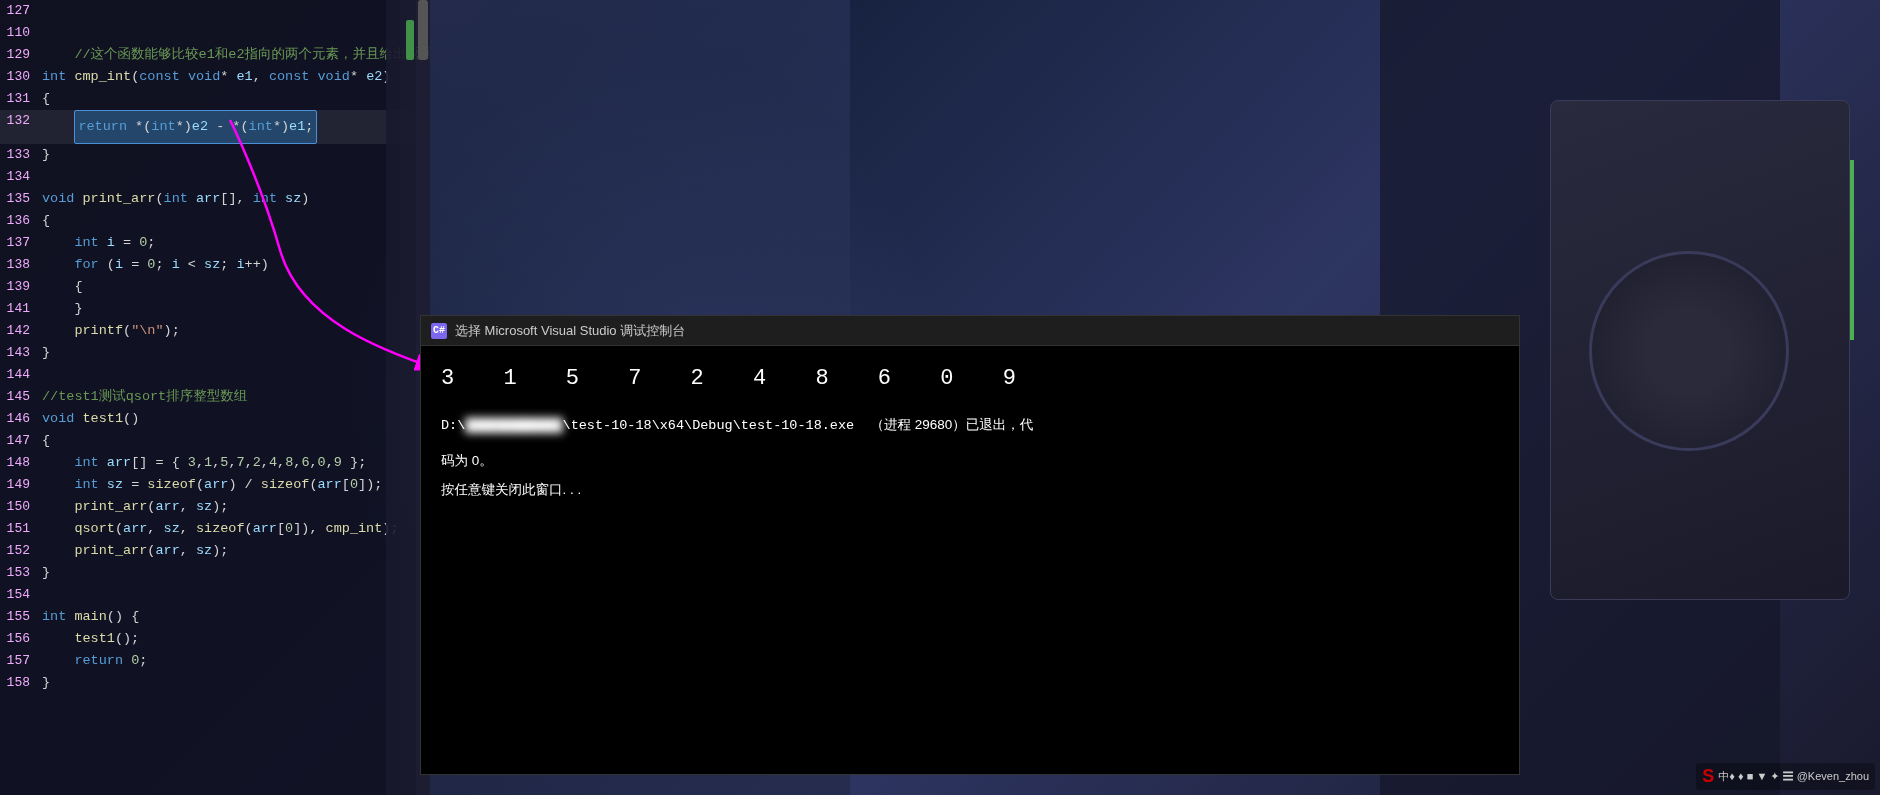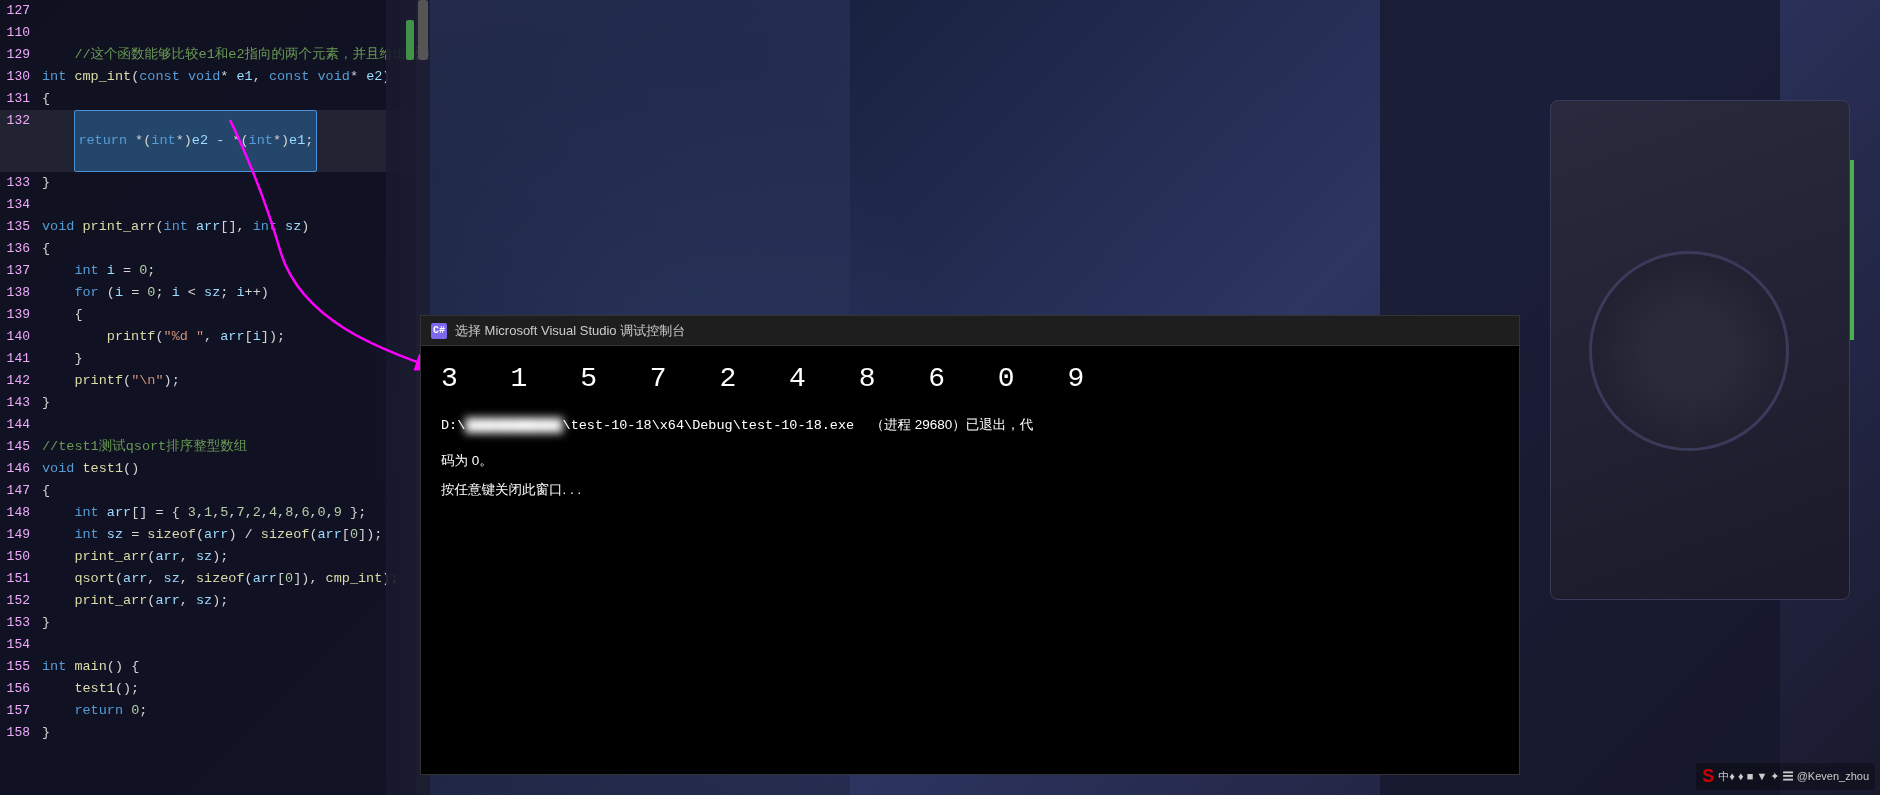--- a/index.html
+++ b/index.html
@@ -120,21 +120,21 @@
     .param { color: #9cdcfe; } 
     .highlight-line {
       background: rgba(255,255,255,0.08);
     }
 
     
     .selection-box {
       display: inline-block;
       background: rgba(38, 79, 120, 0.8);
       border: 1px solid #4a90d9;
-      padding: 19px 3px;
+      padding: 5px 3px;
       border-radius: 2px;
     }
 
     
     .arrow-svg {
       position: absolute;
       left: 200px;
       top: 100px;
       width: 250px;
       height: 280px;
@@ -183,21 +183,21 @@
       font-size: 13px;
     }
 
     .console-body {
       padding: 15px 20px;
       background: #000000;
       height: calc(100% - 30px);
     }
 
     .console-output-line {
-      font-size: 28px;
+      font-size: 22px;
       line-height: 36px;
       color: #ffffff;
       letter-spacing: 18px;
       font-family: 'Consolas', 'Courier New', monospace;
     }
 
     .console-output-line.highlighted {
       border: 2px solid #cc0000;
       display: inline-block;
       padding: 2px 10px;
@@ -390,24 +390,20 @@
     <div class="code-line">
       <span class="line-num">138</span>
       <span class="line-content">    <span class="kw">for</span> (<span class="param">i</span> = <span class="num">0</span>; <span class="param">i</span> &lt; <span class="param">sz</span>; <span class="param">i</span>++)</span>
     </div>
 
     <div class="code-line">
       <span class="line-num">139</span>
       <span class="line-content">    {</span>
     </div>
 
-    <div class="code-line">
-      <span class="line-num">140</span>
-      <span class="line-content">        <span class="fn">printf</span>(<span class="str">"%d "</span>, <span class="param">arr</span>[<span class="param">i</span>]);</span>
-    </div>
 
     <div class="code-line">
       <span class="line-num">141</span>
       <span class="line-content">    }</span>
     </div>
 
     <div class="code-line">
       <span class="line-num">142</span>
       <span class="line-content">    <span class="fn">printf</span>(<span class="str">"\n"</span>);</span>
     </div>

